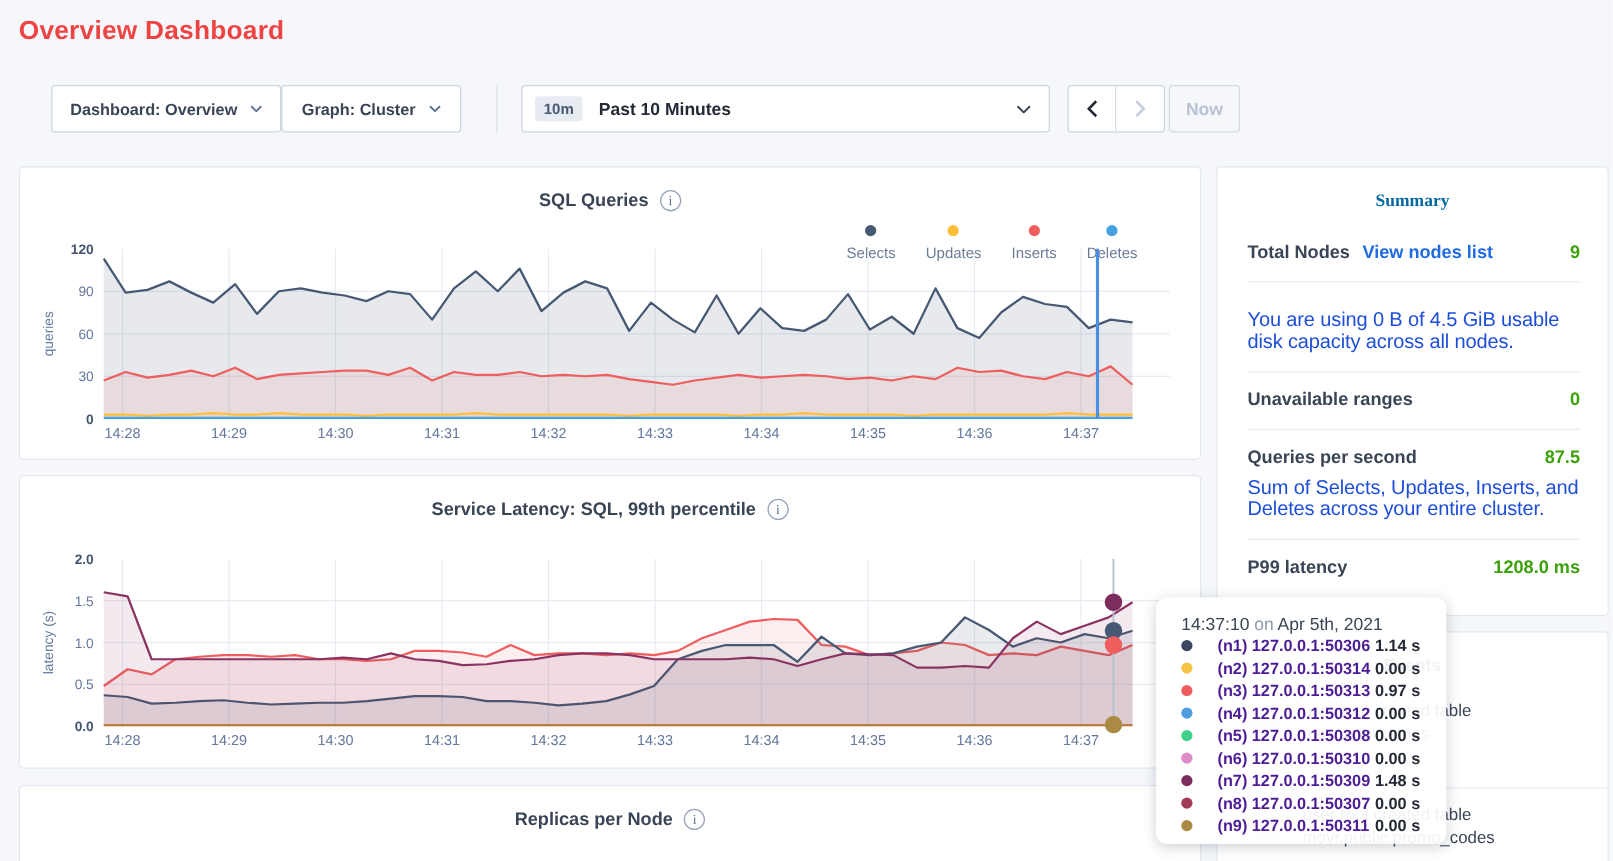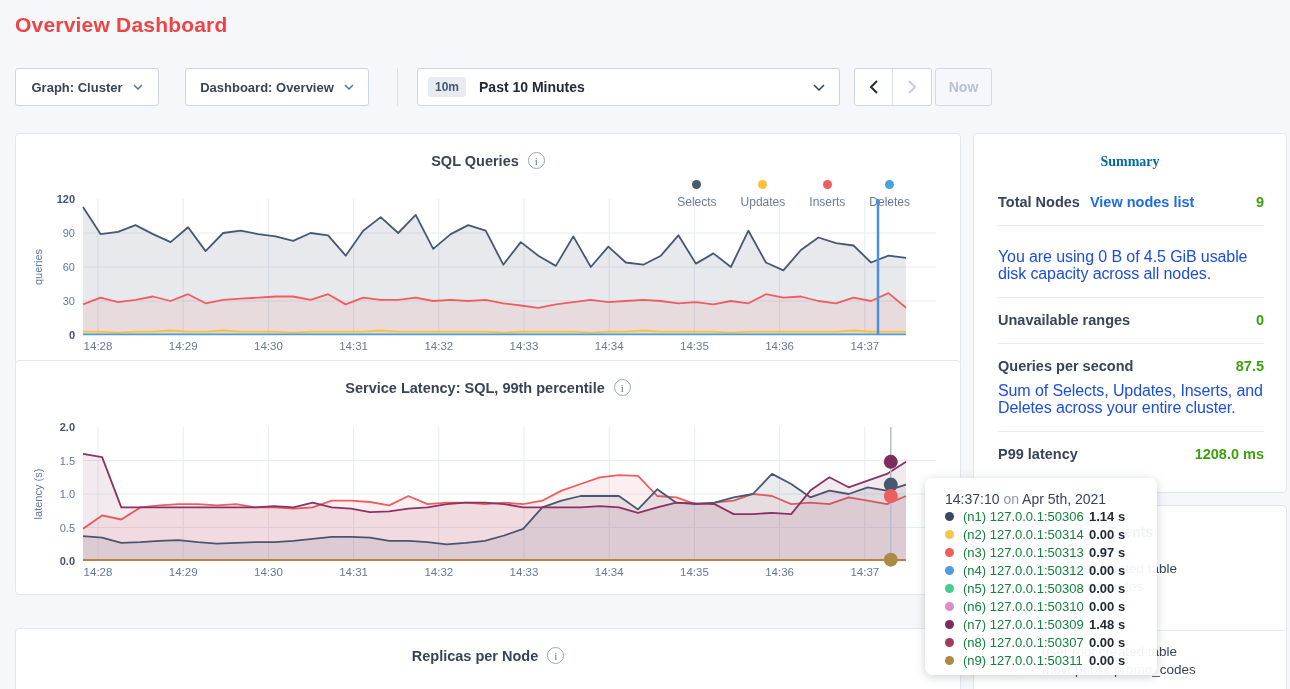--- a/index.html
+++ b/index.html
@@ -15,21 +15,21 @@
 .timepicker{width:423px;margin-left:19px;padding:0 14px 0 10px;}
 .badge{background:#e7ecf3;border-radius:3px;padding:3px 7px;font-size:12px;font-weight:700;color:#475872;}
 .tp-label{margin-left:13px;font-size:14px;font-weight:700;color:#242a35;}
 .tp-chev{margin-left:auto;}
 .arrowgrp{margin-left:14px;display:flex;background:#fff;border:1px solid #cdd5e2;border-radius:3px;height:38px;}
 .arrowbtn{width:38px;height:36px;display:flex;align-items:center;justify-content:center;}
 .arrowbtn.prev{border-right:1px solid #d9dfe8;}
 .btn-now{width:57px;margin-left:3px;justify-content:center;color:#b9c2d3;font-size:14px;background:#f5f7fa;border-color:#d3dae4;}
 .card{position:absolute;background:#fff;border:1px solid #e2e7ef;border-radius:4px;}
 .card-sql{left:15px;top:133px;width:946px;height:235px;}
-.card-lat{left:15px;top:360px;width:946px;height:235px;padding-left:48px;}
+.card-lat{left:15px;top:380px;width:946px;height:235px;padding-left:48px;}
 .card-rep{left:15px;top:628px;width:946px;height:250px;}
 .card-summary{left:973px;top:133px;width:314px;height:360px;}
 .card-events{left:973px;top:505px;width:314px;height:220px;}
 .chart-title-row{position:absolute;top:18px;left:0;right:0;display:flex;align-items:center;justify-content:center;gap:9px;}
 .chart-title{font-size:14.5px;font-weight:700;color:#394455;}
 .info-icon{width:17px;height:17px;border:1px solid #97a4ba;border-radius:50%;color:#5f7394;font-size:11px;display:flex;align-items:center;justify-content:center;font-family:"Liberation Serif",serif;}
 .legend{position:absolute;top:46px;right:50px;display:flex;gap:24px;}
 .legend-item{display:flex;align-items:center;gap:6px;font-size:12px;color:#6c7b96;flex-direction:column;}
 .legend-dot{width:9px;height:9px;border-radius:50%;}
 .chart-svg{position:absolute;left:0;top:0;}
@@ -48,38 +48,38 @@
 .events-list{margin-top:8px;}
 .event-item{position:relative;padding:12px 20px 34px 68px;font-size:13.5px;color:#394455;line-height:18px;}
 .event-item + .event-item{border-top:1px solid #e7ecf3;}
 .event-icon{position:absolute;left:24px;top:14px;width:30px;height:30px;border-radius:50%;background:#e7ecf3;}
 
 .tooltip{position:absolute;left:925px;top:478px;width:232px;height:197px;background:rgba(255,255,255,0.93);border-radius:8px;box-shadow:0 2px 10px rgba(60,70,90,0.25);padding:13px 0 0 20px;z-index:10;}
 .tt-header{font-size:14px;color:#394455;}
 .tt-on{color:#8b99b0;}
 .tt-row{display:flex;align-items:center;height:18px;}
 .tt-dot{width:9px;height:9px;border-radius:50%;flex:none;}
-.tt-label{margin-left:9px;font-size:13px;color:#15803d;width:126px;}
+.tt-label{margin-left:20px;font-size:13px;color:#4c1d95;width:126px;font-weight:bold;}
 .tt-value{font-size:13px;font-weight:700;color:#242a35;}
 </style>
 </head>
 <body>
 
 <div class="page">
   <div class="page-title">Overview Dashboard</div>
 
   <div class="controls">
-    <div class="btn dropdown-btn btn-graph">
-      <span>Graph: Cluster</span>
+    <div class="btn dropdown-btn btn-dash">
+      <span>Dashboard: Overview</span>
       <svg width="10" height="6">
           <path d="M1 1 L5 5 L9 1" stroke="#5f7394" fill="none" stroke-width="1.5"></path>
         </svg>
     </div>
-    <div class="btn dropdown-btn btn-dash">
-      <span>Dashboard: Overview</span>
+    <div class="btn dropdown-btn btn-graph">
+      <span>Graph: Cluster</span>
       <svg width="10" height="6">
           <path d="M1 1 L5 5 L9 1" stroke="#5f7394" fill="none" stroke-width="1.5"></path>
         </svg>
     </div>
     <div class="vdivider"></div>
     <div class="btn timepicker">
       <span class="badge">10m</span>
       <span class="tp-label">Past 10 Minutes</span>
       <svg class="tp-chev" width="12" height="7">
           <path d="M1 1 L6 6 L11 1" stroke="#394455" fill="none" stroke-width="1.5"></path>

